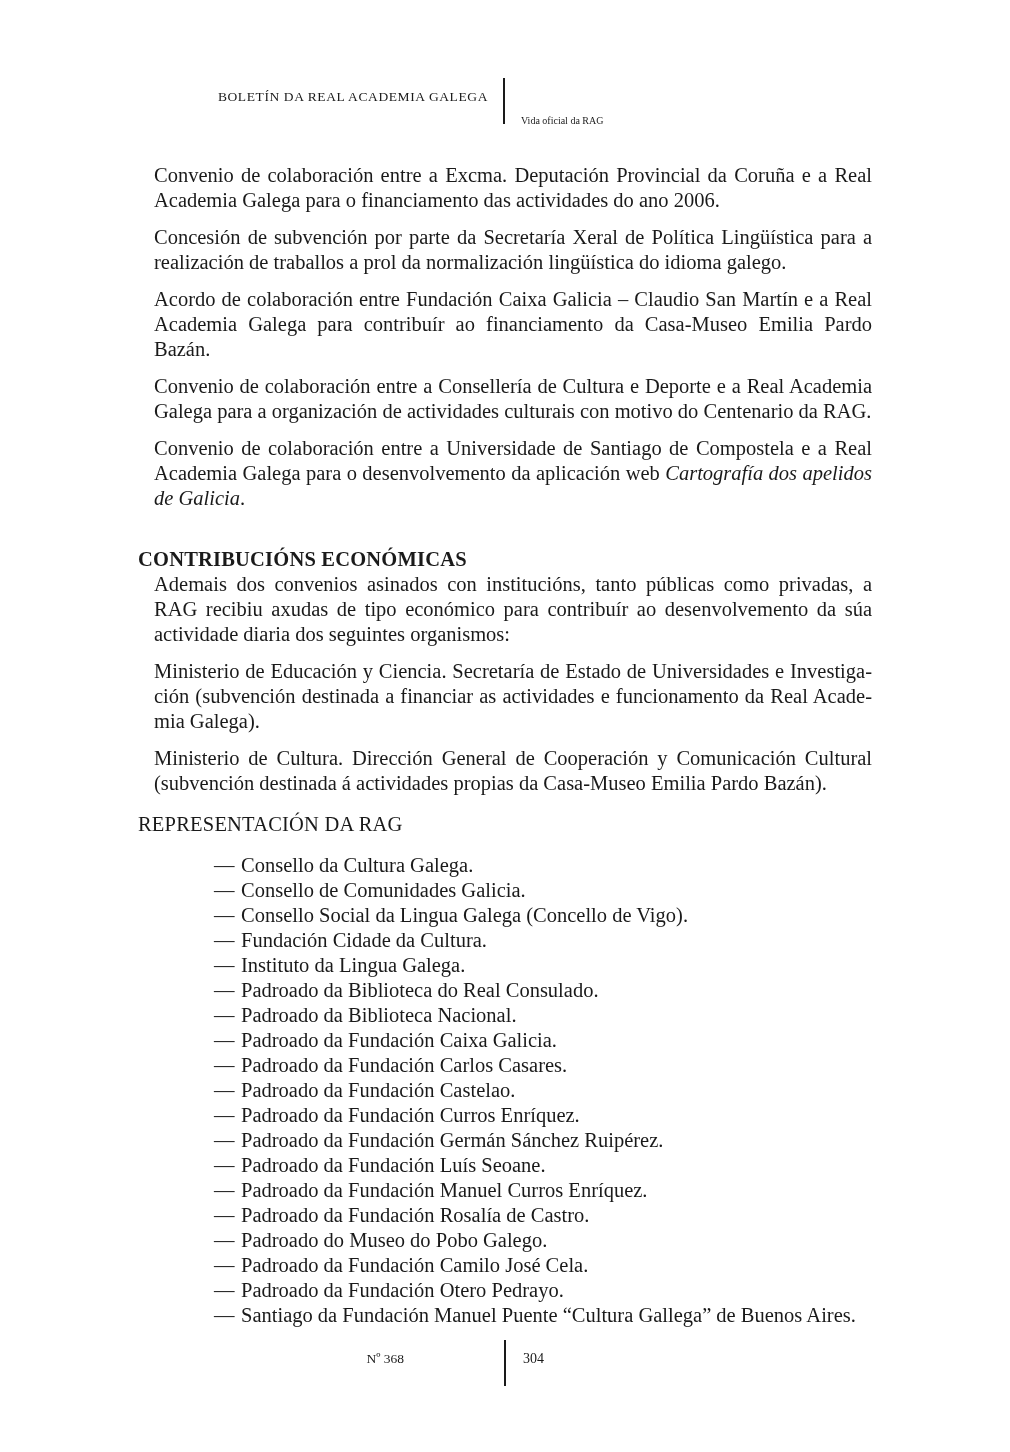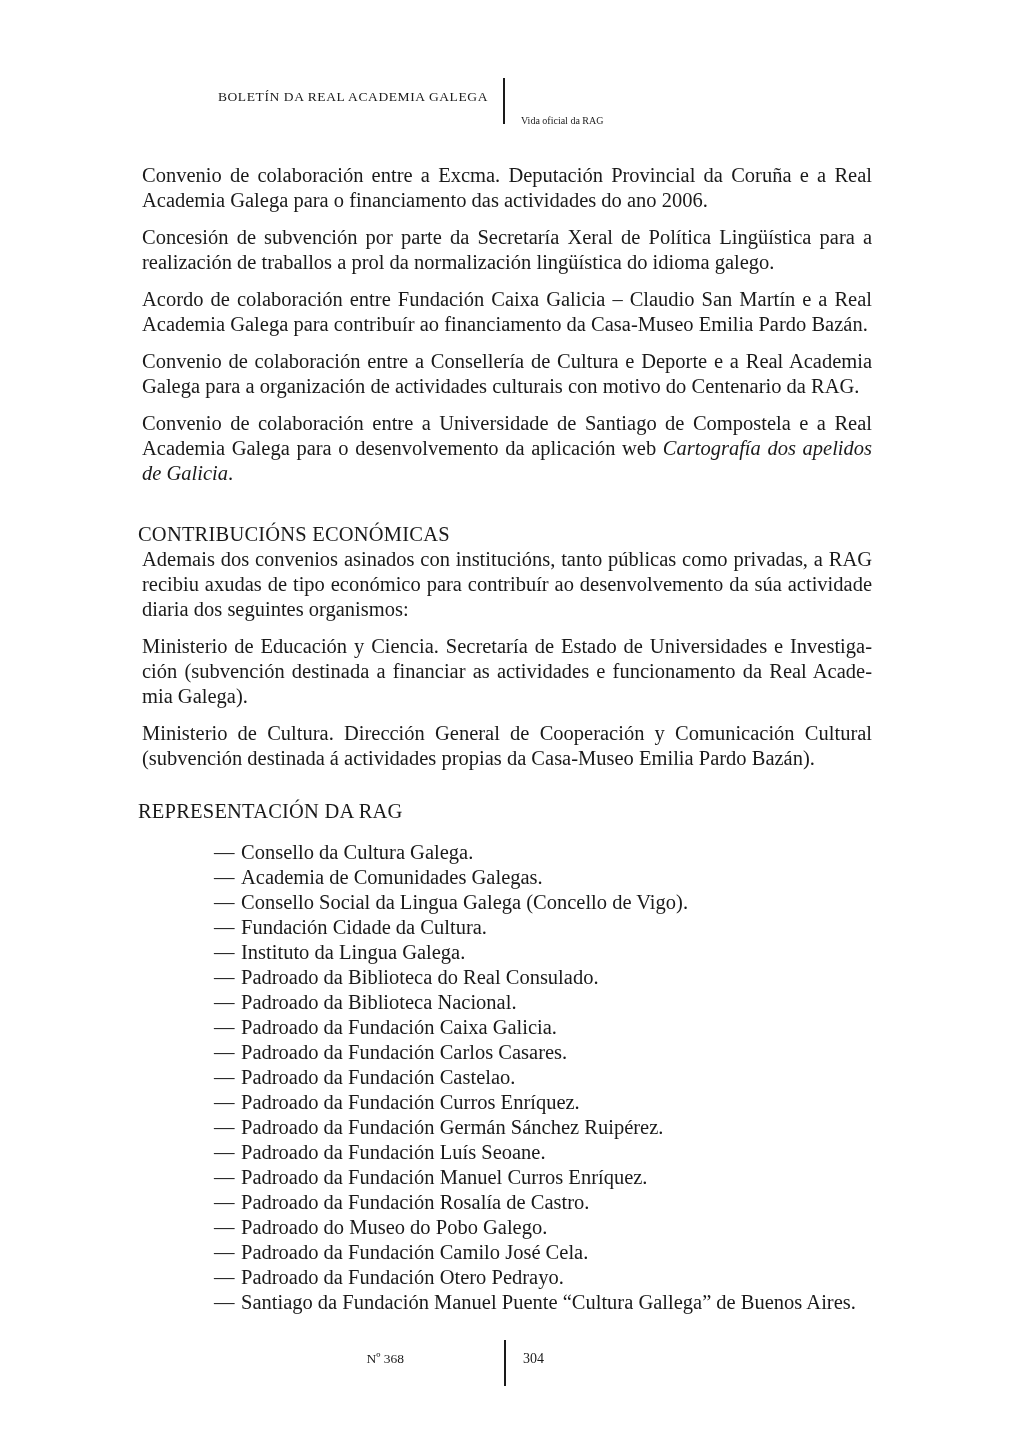--- a/index.html
+++ b/index.html
@@ -48,33 +48,33 @@
     }
     .content {
       position: absolute;
       left: 138px;
       top: 163px;
       width: 734px;
       font-size: 20.5px;
       line-height: 25px;
     }
     .para {
-      margin: 0 0 12px 4px;
+      margin: 0 0 12px 16px;
       text-align: justify;
       text-align-last: left;
       hyphens: manual;
     }
     .para em { font-style: italic; }
     .section-head {
       margin: 36px 0 0 0;
       font-size: 20.5px;
       line-height: 25px;
       letter-spacing: 0.2px;
     }
-    .section-head.second { margin-top: 28px; }
+    .section-head.second { margin-top: 16px; }
     .rep-list {
       list-style: none;
       margin: 16px;
       padding: 0 0 0 60px;
     }
     .rep-list li {
       line-height: 25px;
       white-space: nowrap;
     }
     .rep-list .dash { display: inline-block; width: 27px; }
@@ -121,31 +121,31 @@
 <main class="content">
   <section>
     <p class="para">Convenio de colaboración entre a Excma. Deputación Provincial da Coruña e a Real Academia Galega para o financiamento das actividades do ano 2006.</p>
     <p class="para">Concesión de subvención por parte da Secretaría Xeral de Política Lingüística para a realización de traballos a prol da normalización lingüística do idioma galego.</p>
     <p class="para">Acordo de colaboración entre Fundación Caixa Galicia – Claudio San Martín e a Real Academia Galega para contribuír ao financiamento da Casa-Museo Emilia Pardo Bazán.</p>
     <p class="para">Convenio de colaboración entre a Consellería de Cultura e Deporte e a Real Academia Galega para a organización de actividades culturais con motivo do Centenario da RAG.</p>
     <p class="para"><span>Convenio de colaboración entre a Universidade de Santiago de Compostela e a Real Academia Galega para o desenvolvemento da aplicación web </span><em>Cartografía dos apelidos de Galicia</em><span>.</span></p>
   </section>
 
   <section>
-    <h2 class="section-head" style="font-weight:normal;">CONTRIBUCIÓNS ECONÓMICAS</h2>
+    <h2 class="section-head" style="font-weight:bold;">CONTRIBUCIÓNS ECONÓMICAS</h2>
     <p class="para">Ademais dos convenios asinados con institucións, tanto públicas como privadas, a RAG recibiu axudas de tipo económico para contribuír ao desenvolvemento da súa activida­de diaria dos seguintes organismos:</p>
     <p class="para">Ministerio de Educación y Ciencia. Secretaría de Estado de Universidades e Investiga­ción (subvención destinada a financiar as actividades e funcionamento da Real Acade­mia Galega).</p>
     <p class="para">Ministerio de Cultura. Dirección General de Cooperación y Comunicación Cultural (subvención destinada á actividades propias da Casa-Museo Emilia Pardo Bazán).</p>
   </section>
 
   <section>
     <h2 class="section-head second" style="font-weight:normal;">REPRESENTACIÓN DA RAG</h2>
     <ul class="rep-list" id="rep-list">
         <li><span class="dash">—</span><span>Consello da Cultura Galega.</span></li>
-        <li><span class="dash">—</span><span>Academia de Comunidades Galegas.</span></li>
+        <li><span class="dash">—</span><span>Consello de Comunidades Galicia.</span></li>
         <li><span class="dash">—</span><span>Consello Social da Lingua Galega (Concello de Vigo).</span></li>
         <li><span class="dash">—</span><span>Fundación Cidade da Cultura.</span></li>
         <li><span class="dash">—</span><span>Instituto da Lingua Galega.</span></li>
         <li><span class="dash">—</span><span>Padroado da Biblioteca do Real Consulado.</span></li>
         <li><span class="dash">—</span><span>Padroado da Biblioteca Nacional.</span></li>
         <li><span class="dash">—</span><span>Padroado da Fundación Caixa Galicia.</span></li>
         <li><span class="dash">—</span><span>Padroado da Fundación Carlos Casares.</span></li>
         <li><span class="dash">—</span><span>Padroado da Fundación Castelao.</span></li>
         <li><span class="dash">—</span><span>Padroado da Fundación Curros Enríquez.</span></li>
         <li><span class="dash">—</span><span>Padroado da Fundación Germán Sánchez Ruipérez.</span></li>

